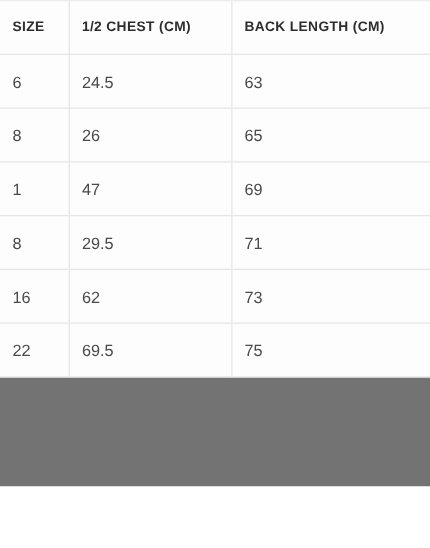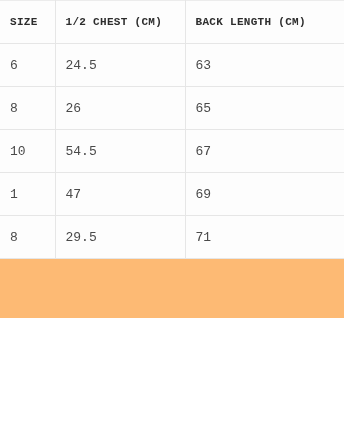--- a/index.html
+++ b/index.html
@@ -10,24 +10,23 @@
     width: 344px;
     height: 438px;
     background: #ffffff;
     font-family: "Liberation Sans", sans-serif;
     -webkit-font-smoothing: antialiased;
     overflow: hidden;
   }
 
   .size-chart-wrap {
     width: 344px;
-    height: 318px;
-    background: #fdba74;
+    height: 389px;
+    background: #737373;
     box-sizing: border-box;
-    font-family: Liberation Mono, monospace;
   }
 
   table.size-chart {
     width: 344px;
     border-collapse: collapse;
     table-layout: fixed;
     background: #fdfdfd;
   }
 
   table.size-chart col.c-size      { width: 55px; }
@@ -90,29 +89,34 @@
         <td>6</td>
         <td>24.5</td>
         <td>63</td>
       </tr>
       <tr>
         <td>8</td>
         <td>26</td>
         <td>65</td>
       </tr>
       <tr>
-        <td>10</td>
-        <td>54.5</td>
-        <td>67</td>
-      </tr>
-      <tr>
         <td>1</td>
         <td>47</td>
         <td>69</td>
       </tr>
       <tr>
         <td>8</td>
         <td>29.5</td>
         <td>71</td>
       </tr>
+      <tr>
+        <td>16</td>
+        <td>62</td>
+        <td>73</td>
+      </tr>
+      <tr>
+        <td>22</td>
+        <td>69.5</td>
+        <td>75</td>
+      </tr>
     </tbody>
   </table>
 </div>
 
 </body></html>

